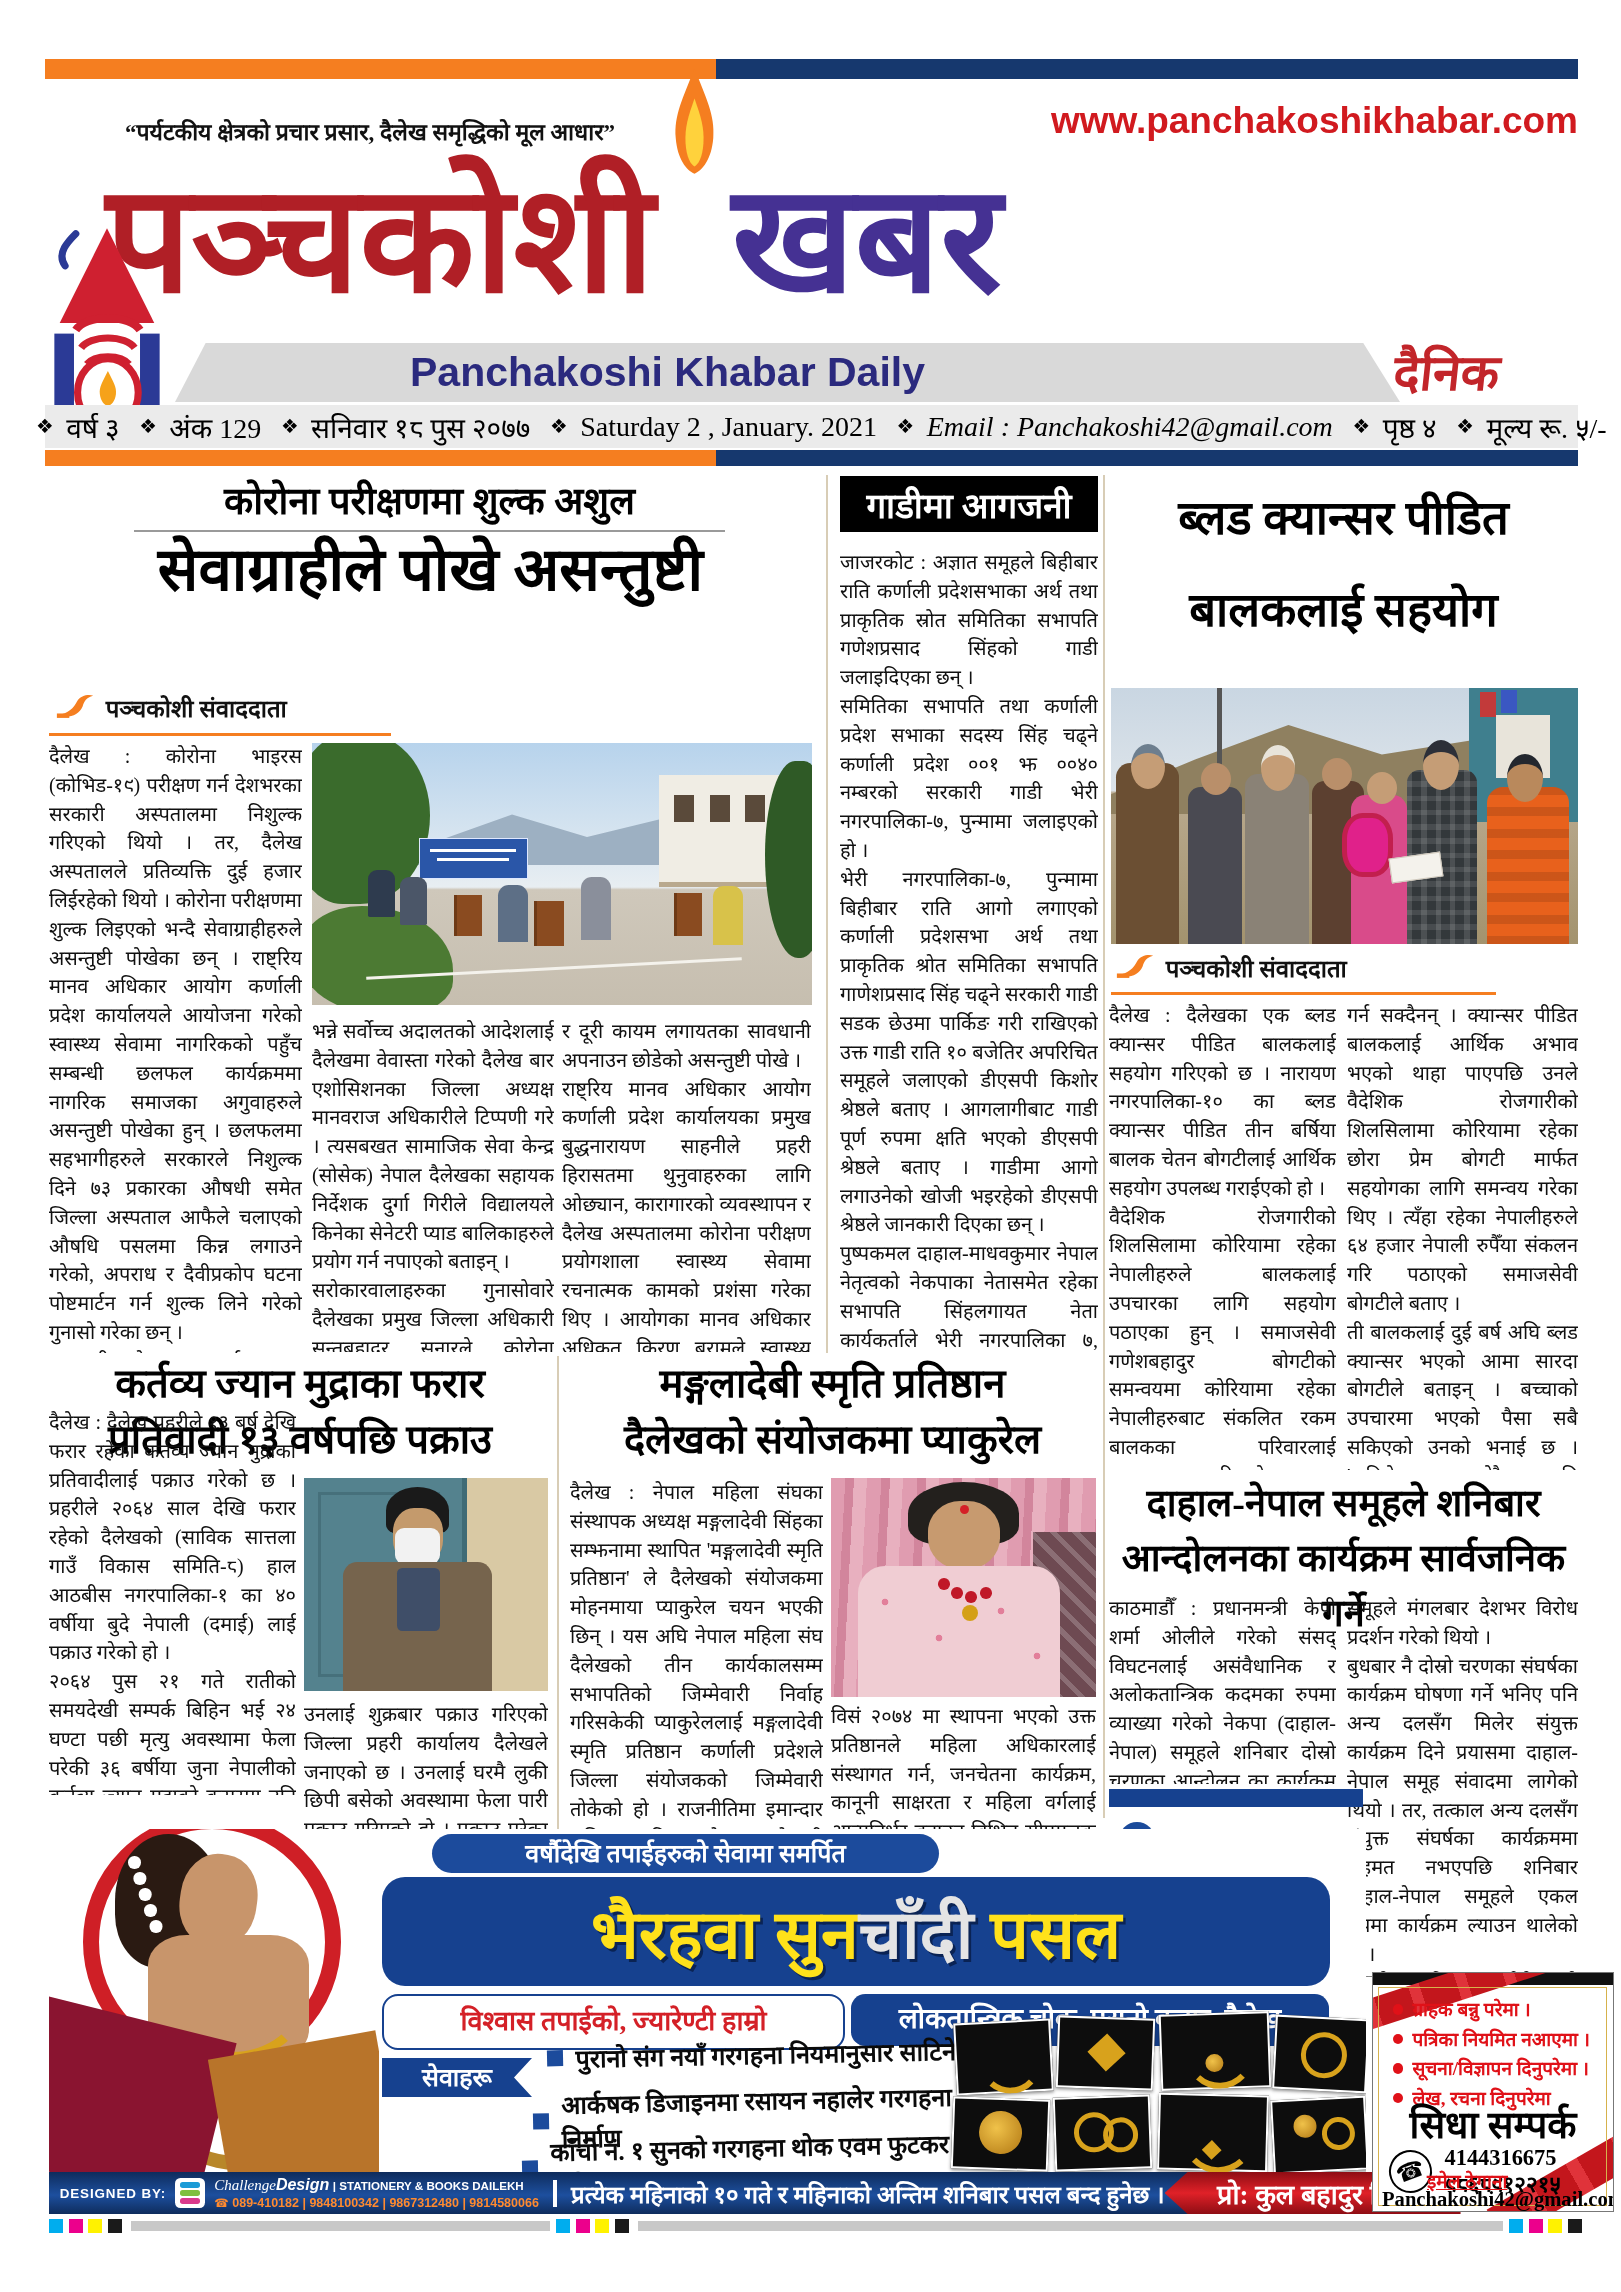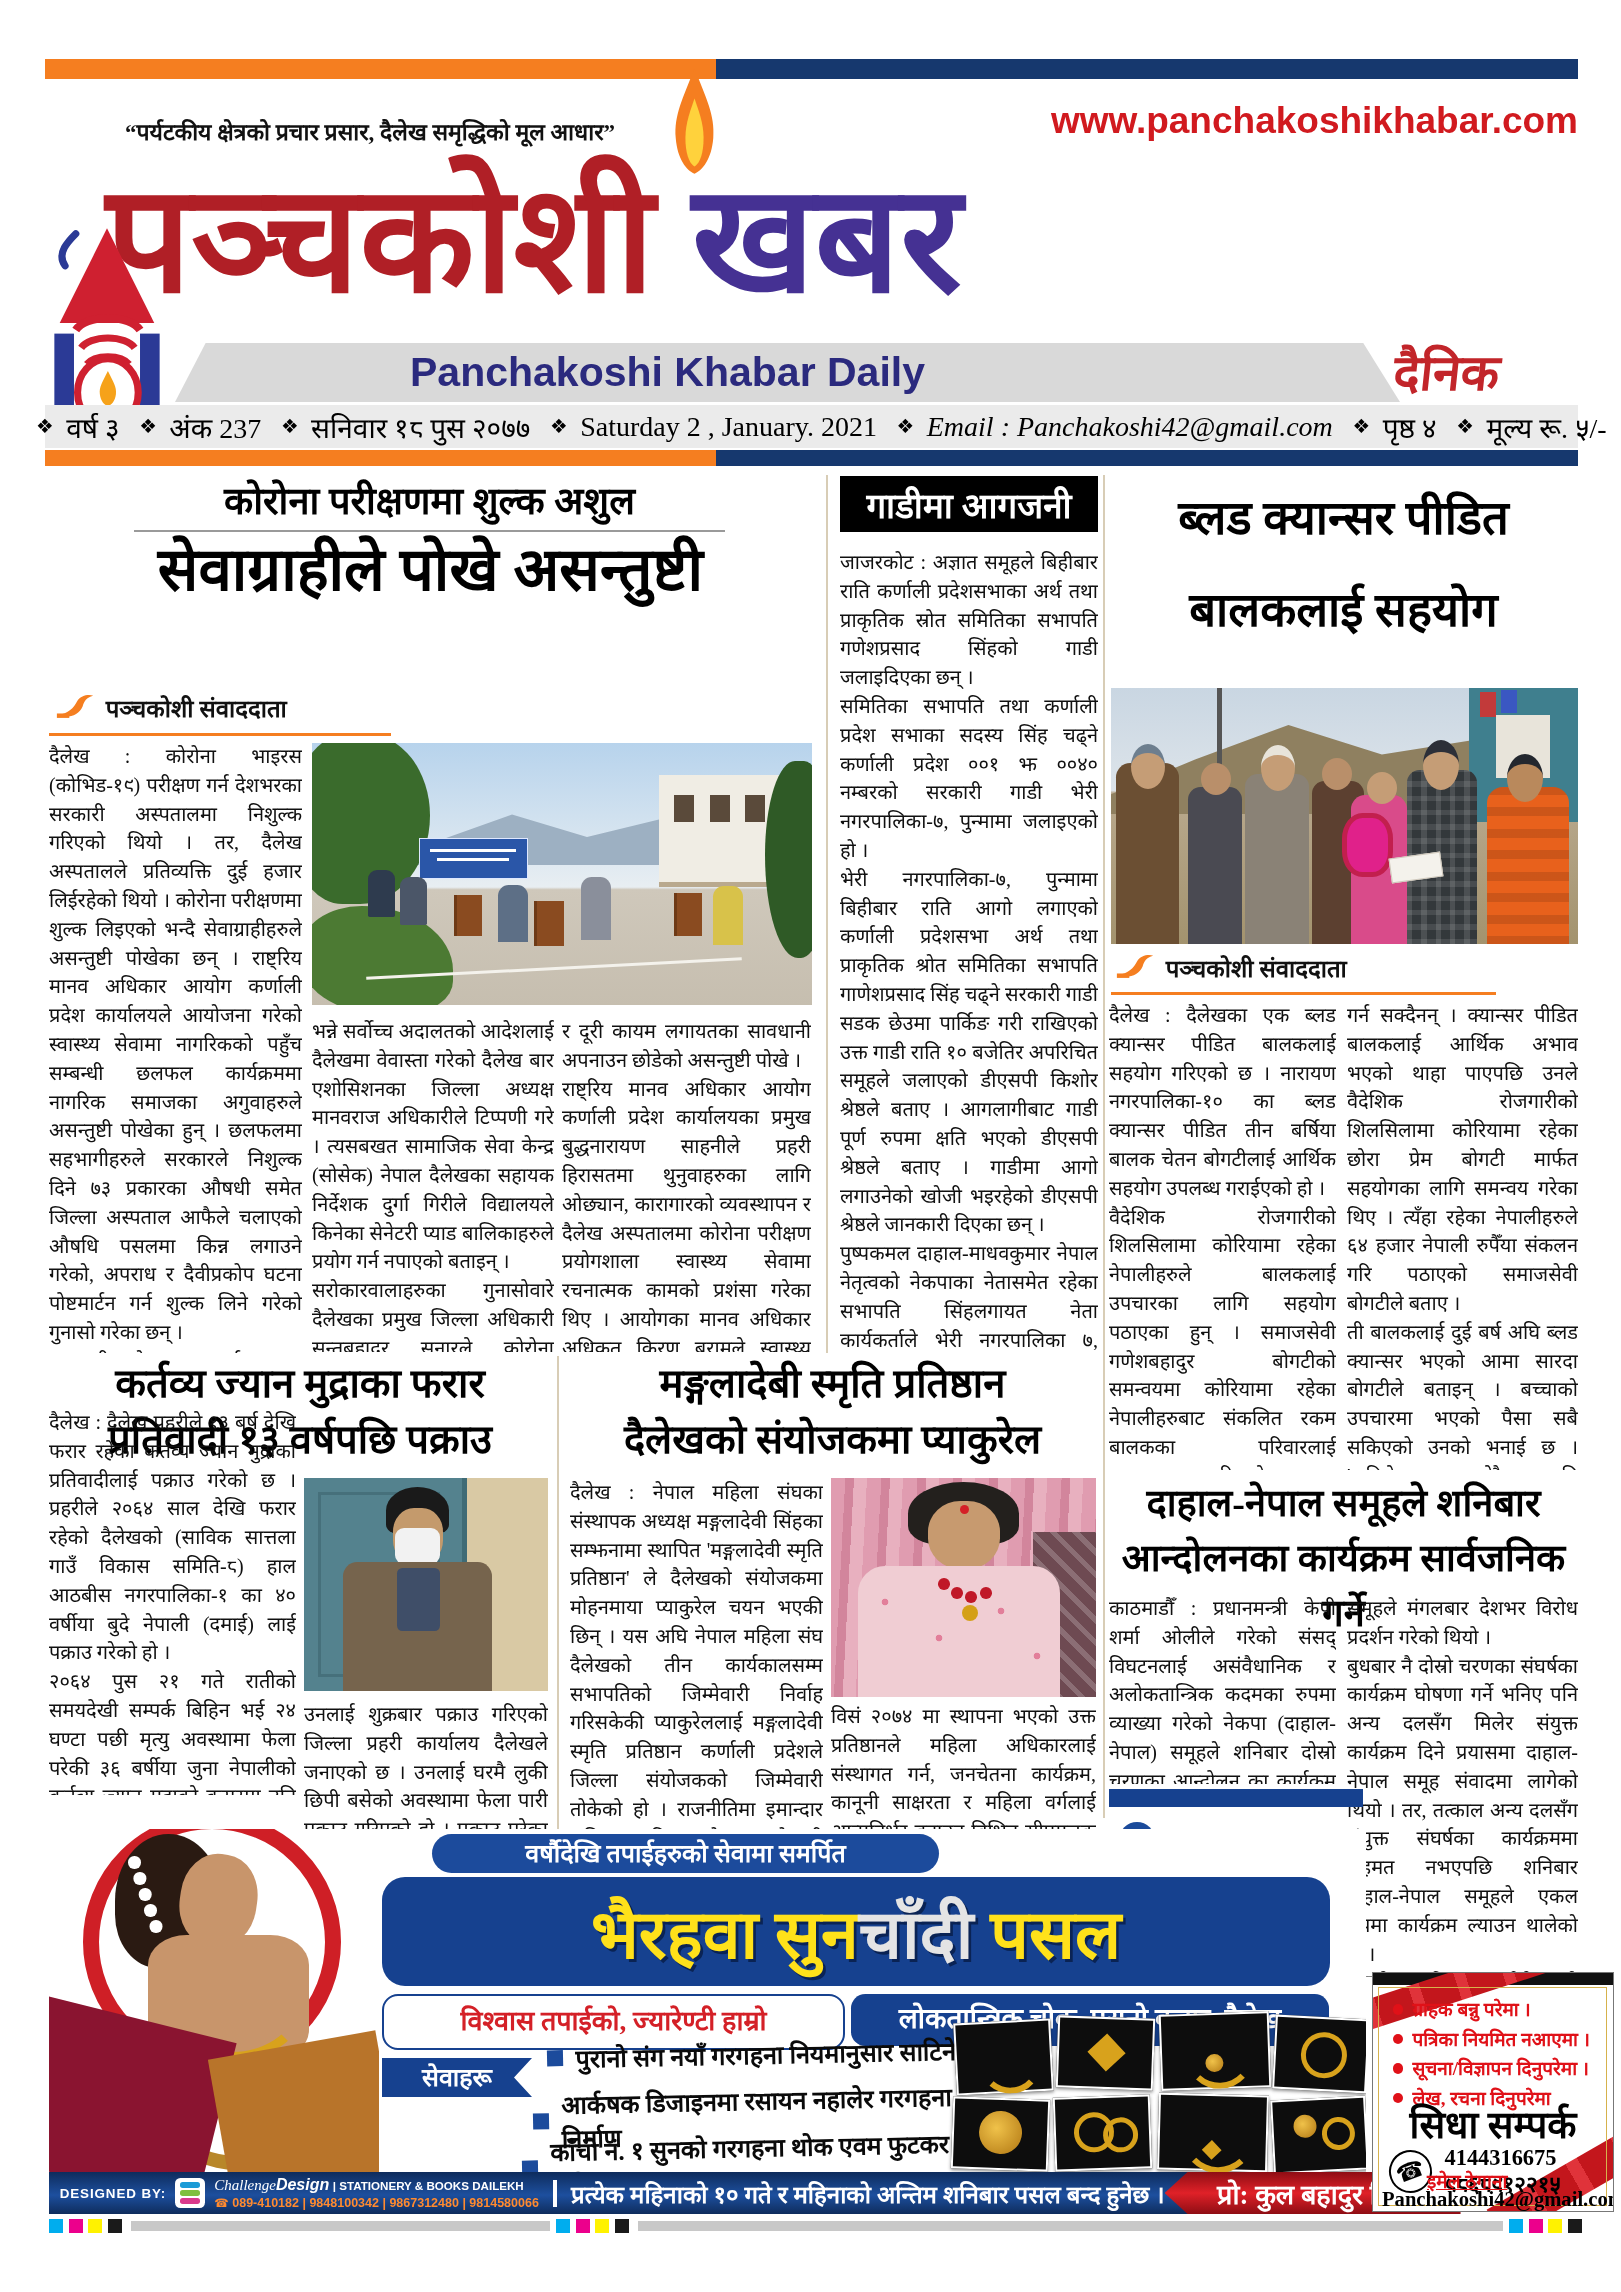--- a/index.html
+++ b/index.html
@@ -45,21 +45,21 @@
   <div class="abs" style="left:665px;top:68px;width:59px;height:113px;">
     <svg width="59" height="113" viewBox="0 0 66 126">
       <path d="M33 0 C20 34 10 52 12 78 C14 102 24 114 33 118 C42 114 52 102 54 78 C56 52 46 34 33 0 Z" fill="#f57e20"></path>
       <path d="M33 34 C26 54 22 66 23 84 C24 100 29 108 33 110 C37 108 42 100 43 84 C44 66 40 54 33 34 Z" fill="#ffd23c"></path>
     </svg>
   </div>
 
   <div class="abs sans bold" style="left:931px;top:100px;width:647px;font-size:37px;color:#d11a1f;text-align:right;">www.panchakoshikhabar.com</div>
 
   <div class="abs dev bold" style="left:106px;top:124px;width:1487px;font-size:150px;line-height:1.55;white-space:nowrap;">
-    <span style="color:#b01f26;">पञ्चकोशी </span><span style="color:#453193;">खबर</span>
+    <span style="color:#b01f26;">पञ्चकोशी </span><span style="color:#453193;margin-left:40px;">खबर</span>
   </div>
 
   <div class="abs" style="left:175px;top:343px;width:1225px;height:59px;background:#d9d9d9;clip-path:polygon(2.5% 0,97% 0,100% 100%,0 100%);"></div>
   <div class="abs sans bold" style="left:175px;top:349px;width:985px;font-size:41px;color:#2b2a7e;text-align:center;">Panchakoshi Khabar Daily</div>
   <div class="abs dev bold" style="left:1394px;top:337px;width:188px;font-size:50px;color:#c2252a;transform:skewX(-6deg);">दैनिक</div>
 
   <div class="abs" style="left:49px;top:217px;width:116px;height:235px;">
     <svg width="116" height="235" viewBox="0 0 130 262">
       <path d="M18 54 C8 40 22 26 30 18" stroke="#2b3a96" stroke-width="8" fill="none" stroke-linecap="round"></path>
       <rect x="6" y="130" width="22" height="110" fill="#2b3a96"></rect>
@@ -74,21 +74,21 @@
       <ellipse cx="66" cy="196" rx="34" ry="38" fill="#ffffff" stroke="#cf2030" stroke-width="8"></ellipse>
       <path d="M66 172 C60 184 56 190 57 198 C58 206 62 210 66 211 C70 210 74 206 75 198 C76 190 72 184 66 172 Z" fill="#f6a21a"></path>
       <path d="M52 214 h28 l-6 12 h-16 Z" fill="#cf2030"></path>
     </svg>
   </div>
 
   <div class="abs" style="left:45px;top:405px;width:1533px;height:43px;background:#ebebeb;display:flex;align-items:center;justify-content:center;">
     <span class="dia">❖</span>
     <span class="dateline-item dev">वर्ष ३</span>
     <span class="dia">❖</span>
-    <span class="dateline-item dev">अंक 237</span>
+    <span class="dateline-item dev">अंक 129</span>
     <span class="dia">❖</span>
     <span class="dateline-item dev">सनिवार १८ पुस २०७७</span>
     <span class="dia">❖</span>
     <span class="dateline-item">Saturday 2 , January. 2021</span>
     <span class="dia">❖</span>
     <span class="dateline-item" style="font-style:italic;">Email : Panchakoshi42@gmail.com</span>
     <span class="dia">❖</span>
     <span class="dateline-item dev">पृष्ठ ४</span>
     <span class="dia">❖</span>
     <span class="dateline-item dev">मूल्य रू. ५/-</span>

